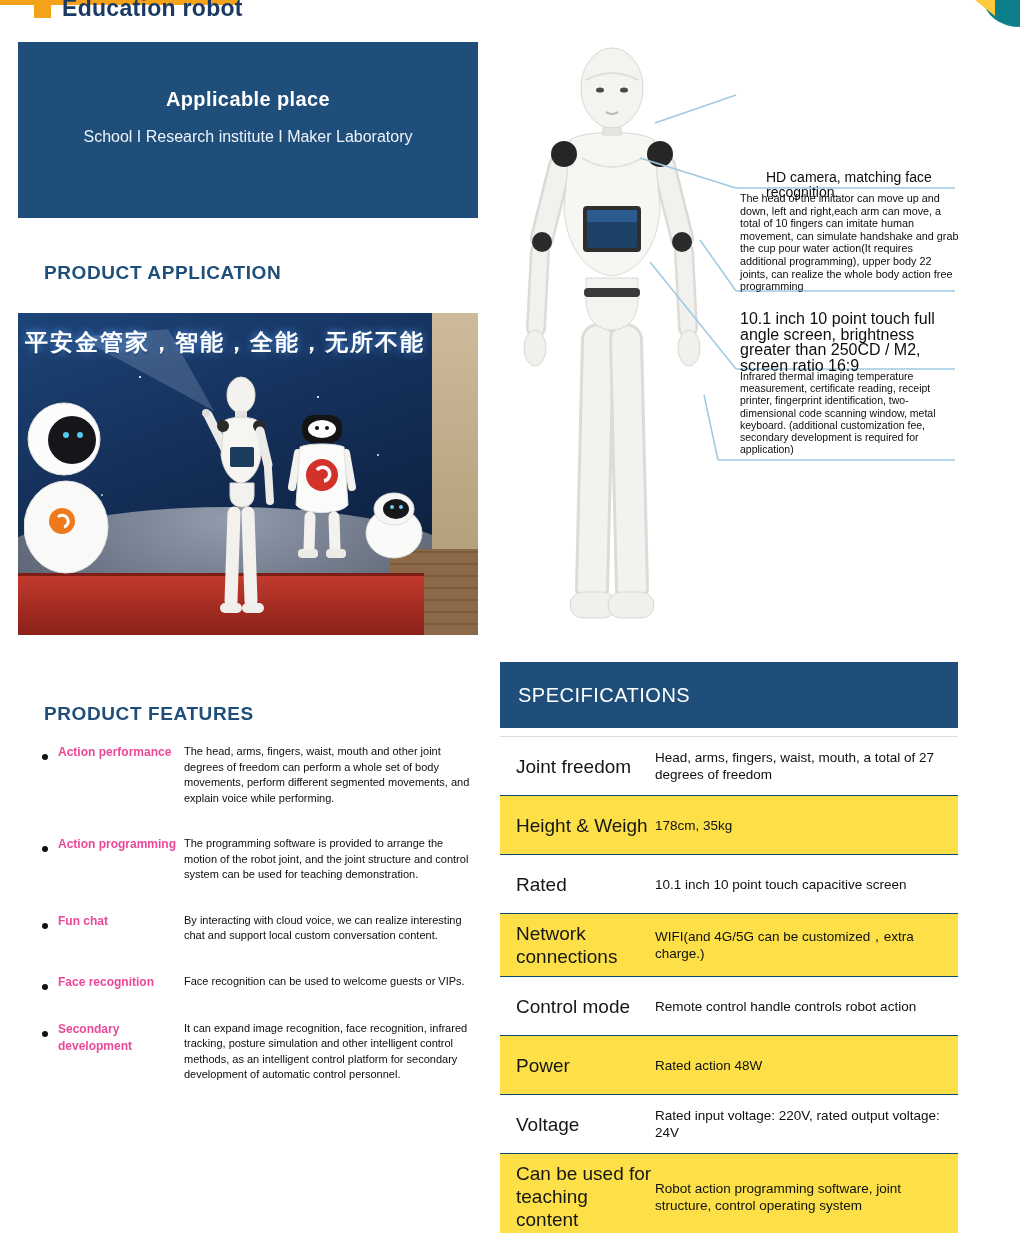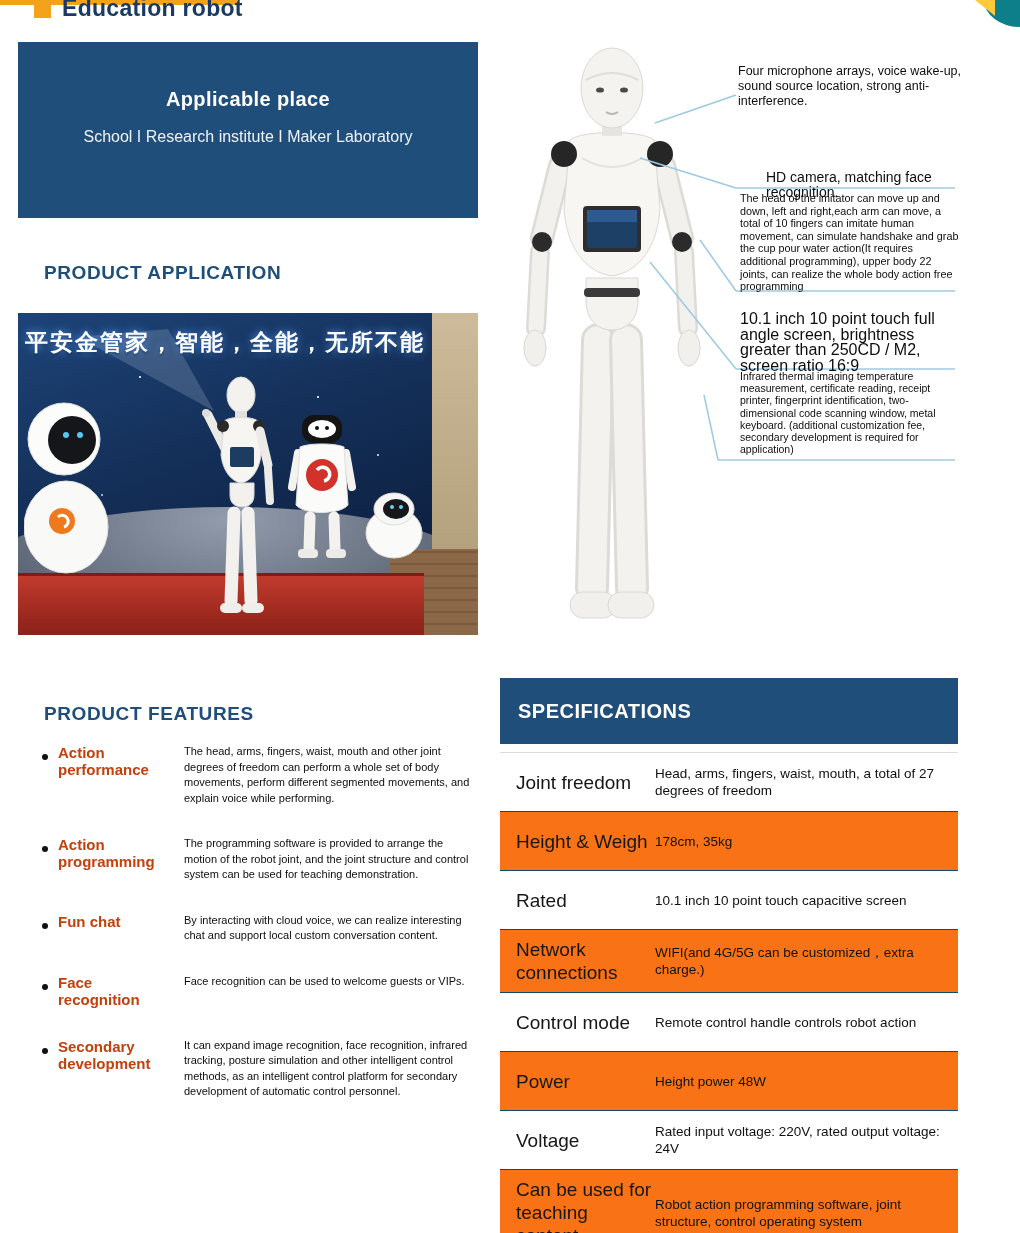--- a/index.html
+++ b/index.html
@@ -57,30 +57,30 @@
   .callout-1 { left:738px; top:64px; width:230px; font-size:12.5px; line-height:15px; }
   .callout-2 { left:738px; top:170px; width:230px; font-size:14px; line-height:15px;margin-left:28px; }
   .callout-3 { left:740px; top:192px; width:222px; font-size:10.8px; line-height:12.6px; }
   .callout-4 { left:740px; top:311px; width:200px; font-size:16px; line-height:15.5px; }
   .callout-5 { left:740px; top:370px; width:200px; font-size:10.5px; line-height:12.2px; }
 
   
   .features { left:30px; top:744px; width:442px; }
   .feature { display:flex; margin-bottom:30px; }
   .feature .bullet { width:6px; height:6px; border-radius:50%; background:#111; margin:10px 10px 0 12px; flex:none; }
-  .feature .flabel { width:118px; flex:none; font-size:15px; font-weight:bold; color:#c2410c; line-height:17px; }
+  .feature .flabel { width:118px; flex:none; font-size:12px; font-weight:bold; color:#ec4899; line-height:17px; }
   .feature .fdesc { flex:1; font-size:11px; line-height:15.5px; color:#0d0d0d; padding-left:8px; }
 
   
   .specs { left:500px; top:662px; width:458px; }
-  .spec-header { height:66px; background:#1f4e7a; color:#fff; font-size:20px; font-weight:bold; line-height:66px;
-    padding-left:18px; letter-spacing:.5px;margin-top:16px; }
+  .spec-header { height:66px; background:#1f4e7a; color:#fff; font-size:20px; font-weight:normal; line-height:66px;
+    padding-left:18px; letter-spacing:.5px; }
   .spec-table { margin-top:8px; border-top:1px solid #d9dde0; }
   .spec-row { display:flex; align-items:center; min-height:59px; padding:8px 0; border-bottom:1px solid #0c4a6e; }
-  .spec-row.alt { background:#f97316; }
+  .spec-row.alt { background:#fde047; }
   .spec-row .slabel { flex:none; width:155px; padding-left:16px; font-size:19px; color:#161616; line-height:23px; }
   .spec-row .svalue { flex:1; font-size:13.5px; color:#101010; line-height:17px; padding-right:18px; }
 </style>
 </head>
 <body>
 
 <div class="page">
 
   <div class="abs top-accent"></div>
   <div class="abs title-square"></div>
@@ -203,21 +203,20 @@
         <line x1="254" y1="148" x2="473" y2="148"></line>
       <line x1="218" y1="200" x2="254" y2="251"></line>
         <line x1="254" y1="251" x2="473" y2="251"></line>
       <line x1="168" y1="222" x2="254" y2="329"></line>
         <line x1="254" y1="329" x2="473" y2="329"></line>
       <line x1="222" y1="355" x2="236" y2="420"></line>
         <line x1="236" y1="420" x2="473" y2="420"></line>
     </g>
   </svg>
 
-  <p class="callout callout-1">Four microphone arrays, voice wake-up, sound source location, strong anti-interference.</p>
   <p class="callout callout-2">HD camera, matching face recognition.</p>
   <p class="callout callout-3">The head of the imitator can move up and down, left and right,each arm can move, a total of 10 fingers can imitate human movement, can simulate handshake and grab the cup pour water action(It requires additional programming), upper body 22 joints, can realize the whole body action free programming</p>
   <p class="callout callout-4">10.1 inch 10 point touch full angle screen, brightness greater than 250CD / M2, screen ratio 16:9</p>
   <p class="callout callout-5">Infrared thermal imaging temperature measurement, certificate reading, receipt printer, fingerprint identification, two-dimensional code scanning window, metal keyboard. (additional customization fee, secondary development is required for application)</p>
 
   <h2 class="section-heading pf-heading">PRODUCT FEATURES</h2>
   <div class="abs features">
     <div class="feature">
       <span class="bullet"></span>
       <div class="flabel">Action performance</div>
@@ -263,21 +262,21 @@
       <div class="spec-row alt">
         <div class="slabel">Network connections</div>
         <div class="svalue">WIFI(and 4G/5G can be customized，extra charge.)</div>
       </div>
       <div class="spec-row">
         <div class="slabel">Control mode</div>
         <div class="svalue">Remote control handle controls robot action</div>
       </div>
       <div class="spec-row alt">
         <div class="slabel">Power</div>
-        <div class="svalue">Height power 48W</div>
+        <div class="svalue">Rated action 48W</div>
       </div>
       <div class="spec-row">
         <div class="slabel">Voltage</div>
         <div class="svalue">Rated input voltage: 220V, rated output voltage: 24V</div>
       </div>
       <div class="spec-row alt">
         <div class="slabel">Can be used for teaching content</div>
         <div class="svalue">Robot action programming software, joint structure, control operating system</div>
       </div>
     </div>

